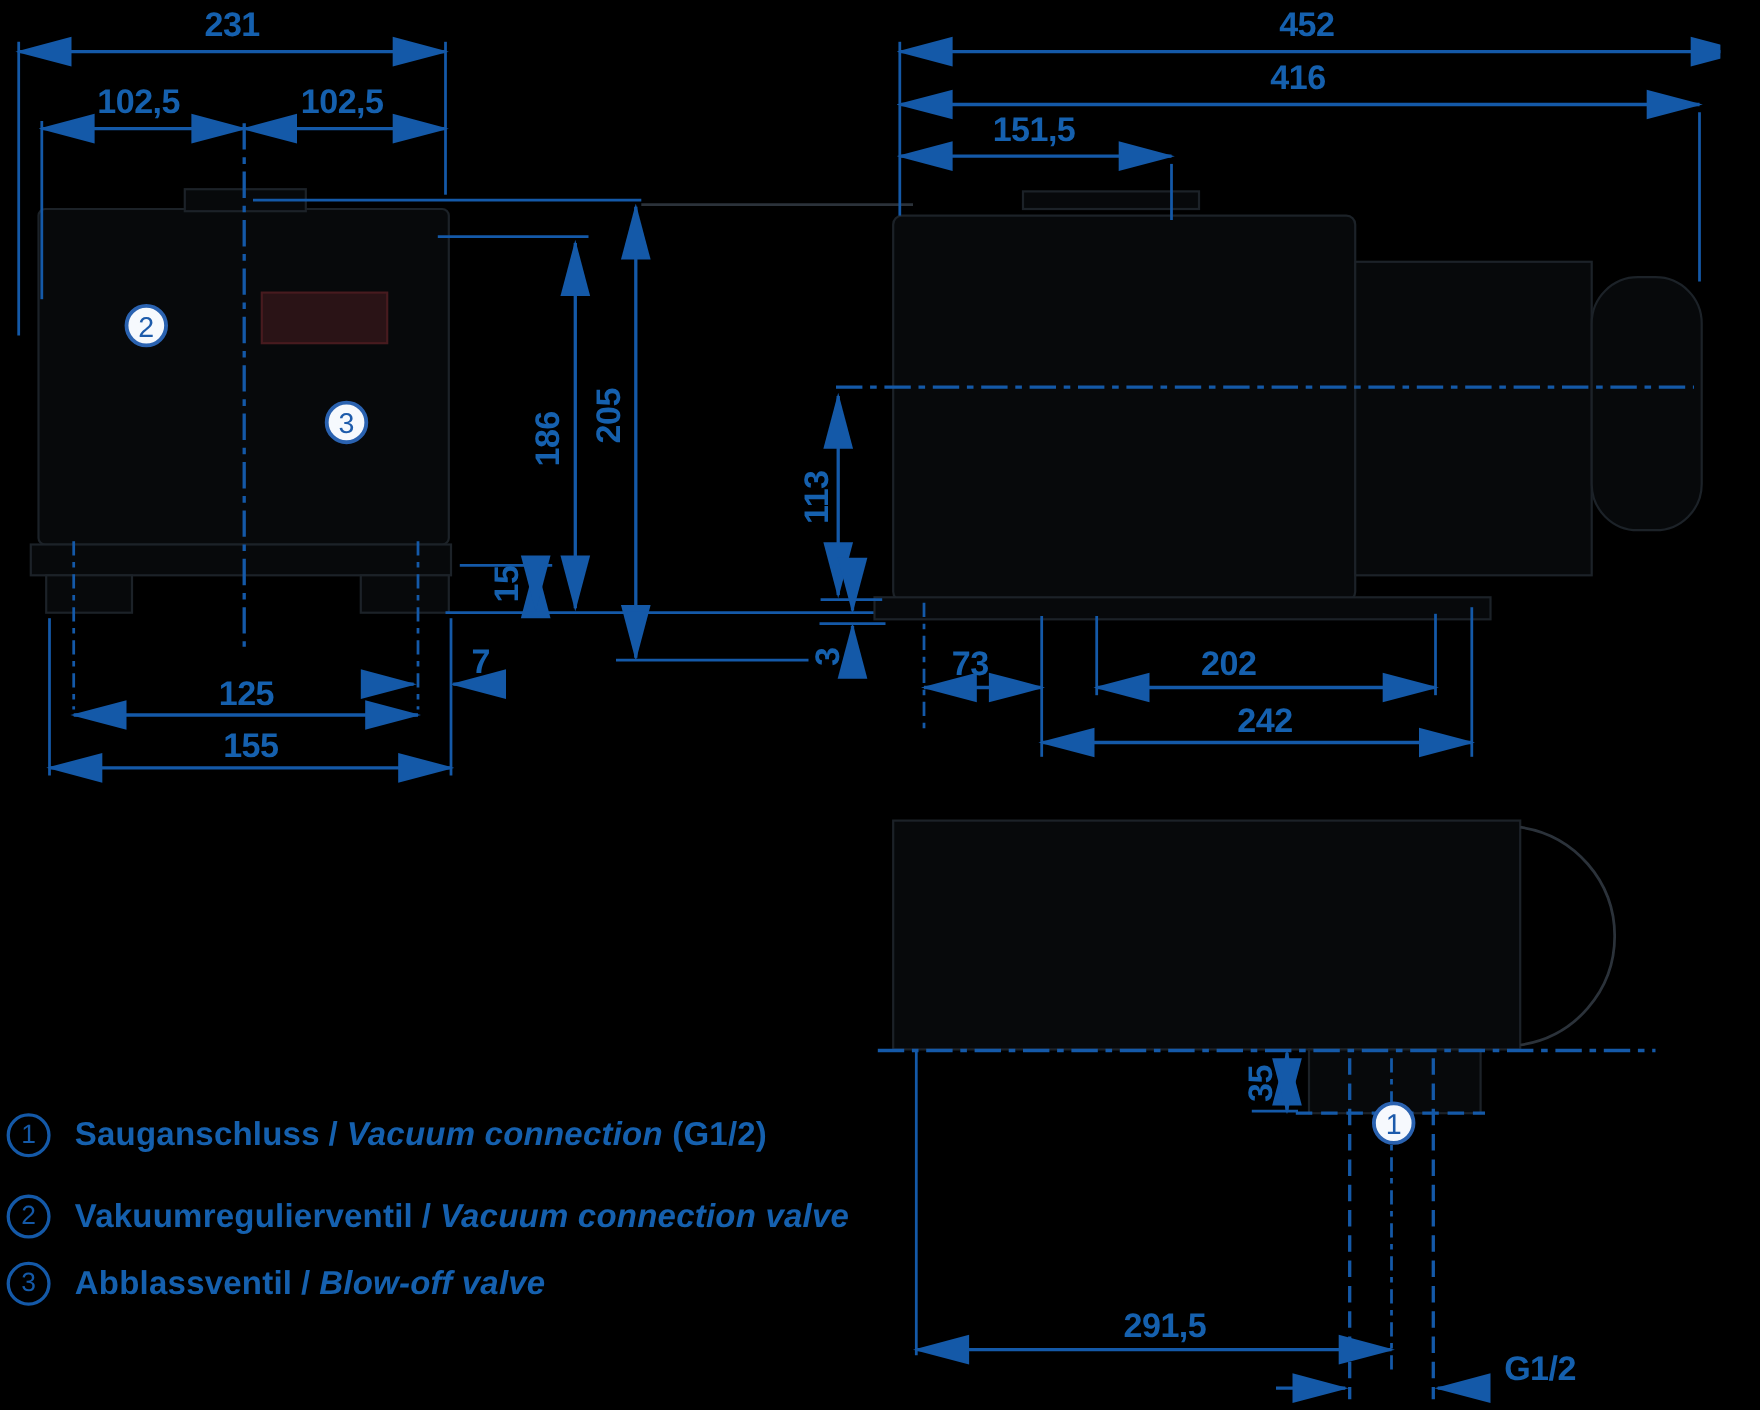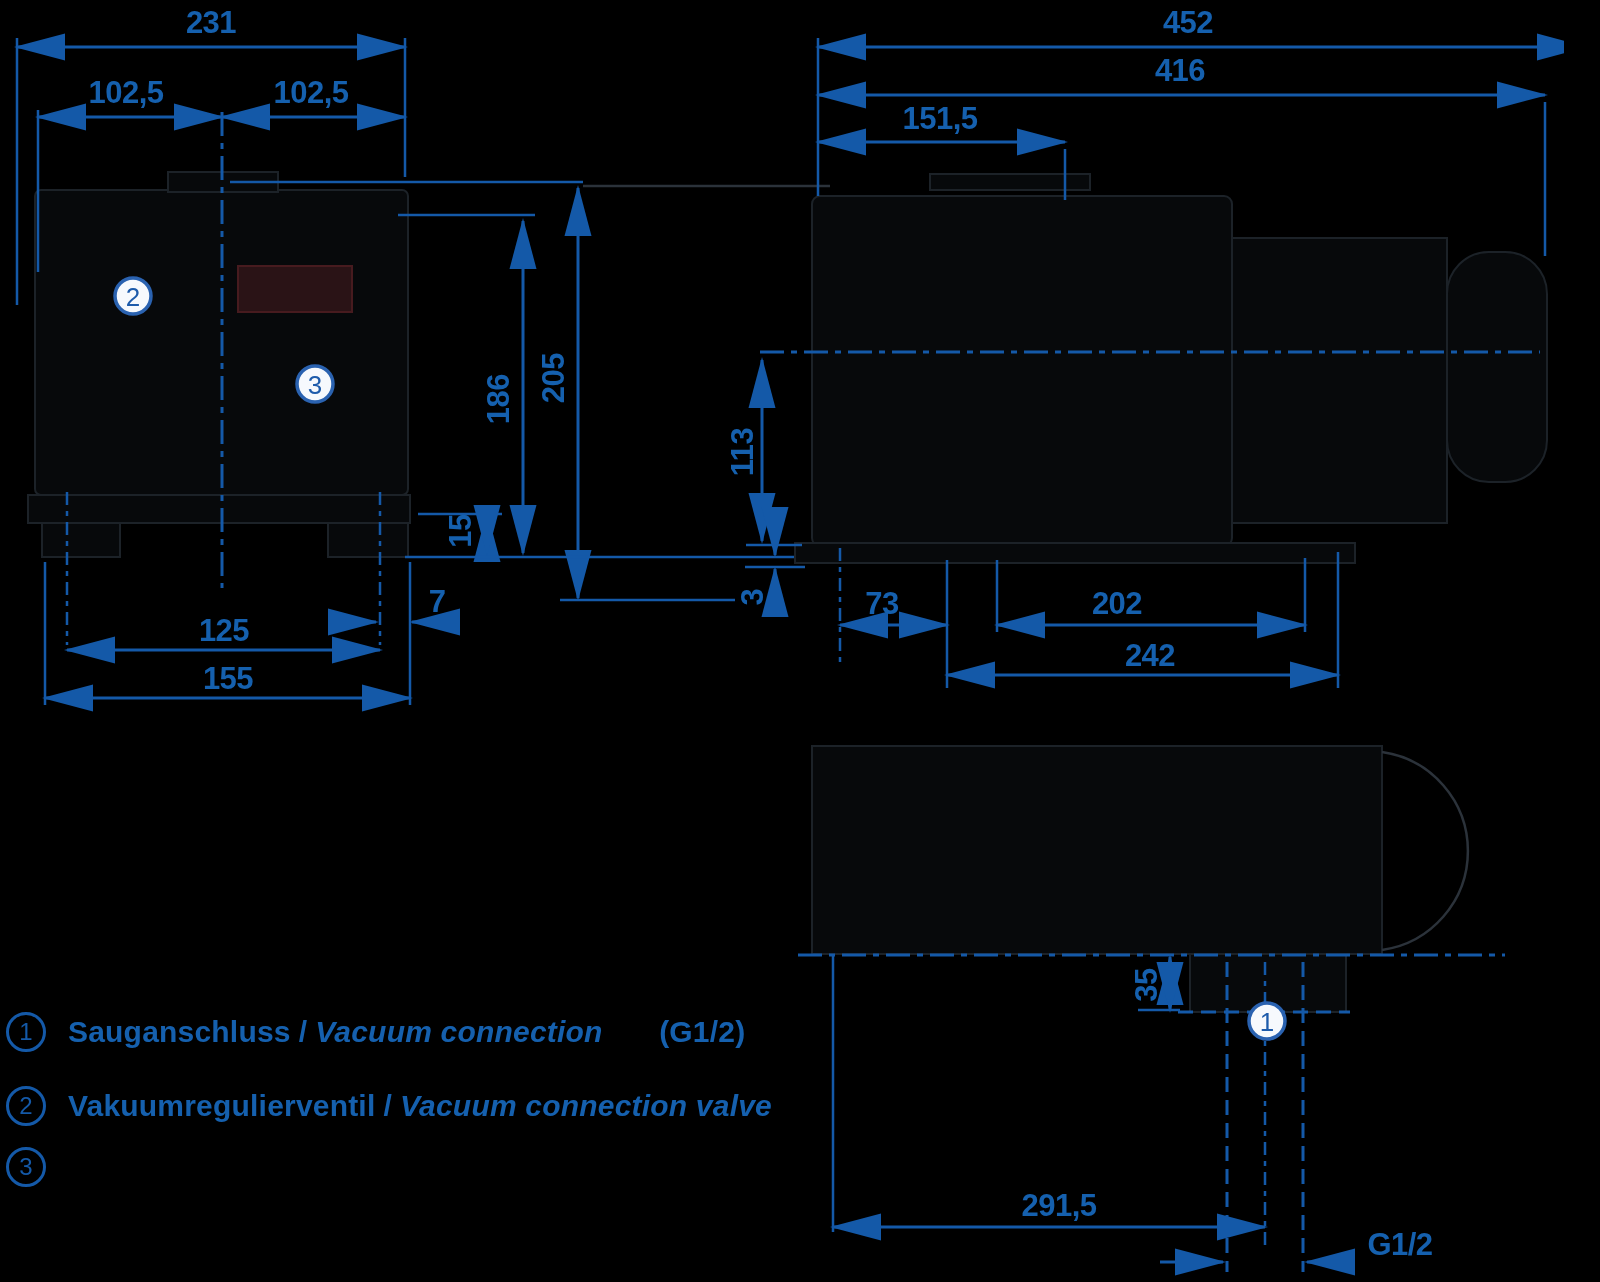--- a/index.html
+++ b/index.html
@@ -28,21 +28,21 @@
   .mnum{fill:#1d5bab;font:400 26px "Liberation Sans",sans-serif;text-anchor:middle;dominant-baseline:central;}
 
   .legend{position:absolute;left:6px;width:720px;color:var(--blue-text);}
   .legend-row{position:absolute;left:0;display:flex;align-items:center;white-space:nowrap;}
   .legend-circle{display:inline-flex;align-items:center;justify-content:center;
     width:34px;height:34px;border:3px solid var(--blue);border-radius:50%;
     color:var(--blue);font-size:24px;font-weight:400;flex:0 0 auto;}
   .legend-text{margin-left:22px;font-size:30px;font-weight:700;letter-spacing:0.2px;}
   .legend-text .en{font-style:italic;}
   .legend-text .sep{padding:0 8px;}
-  .legend-text .suffix{font-style:normal;margin-left:48px;}
+  .legend-text .suffix{font-style:normal;}
 </style>
 </head>
 <body>
 
 <div class="stage">
 <svg width="1600" height="1282" viewBox="0 0 1600 1282">
   <defs>
     <marker id="ae" orient="auto" markerWidth="18" markerHeight="12" refX="17" refY="6">
       <path d="M18,6 L1,1.5 L1,10.5 Z" fill="#1459a8"></path>
     </marker>
@@ -206,15 +206,16 @@
     <div class="legend-row" style="top:1086px;">
       <span class="legend-circle">
           <span>2</span>
         </span>
       <span class="legend-text"><span>Vakuumregulierventil</span><span class="sep">/</span><span class="en">Vacuum connection valve</span></span>
     </div>
     <div class="legend-row" style="top:1147px;">
       <span class="legend-circle">
           <span>3</span>
         </span>
+      <span class="legend-text"><span>Abblassventil</span><span class="sep">/</span><span class="en">Blow-off valve</span></span>
     </div>
   </div>
 </div>
 
 </body></html>

